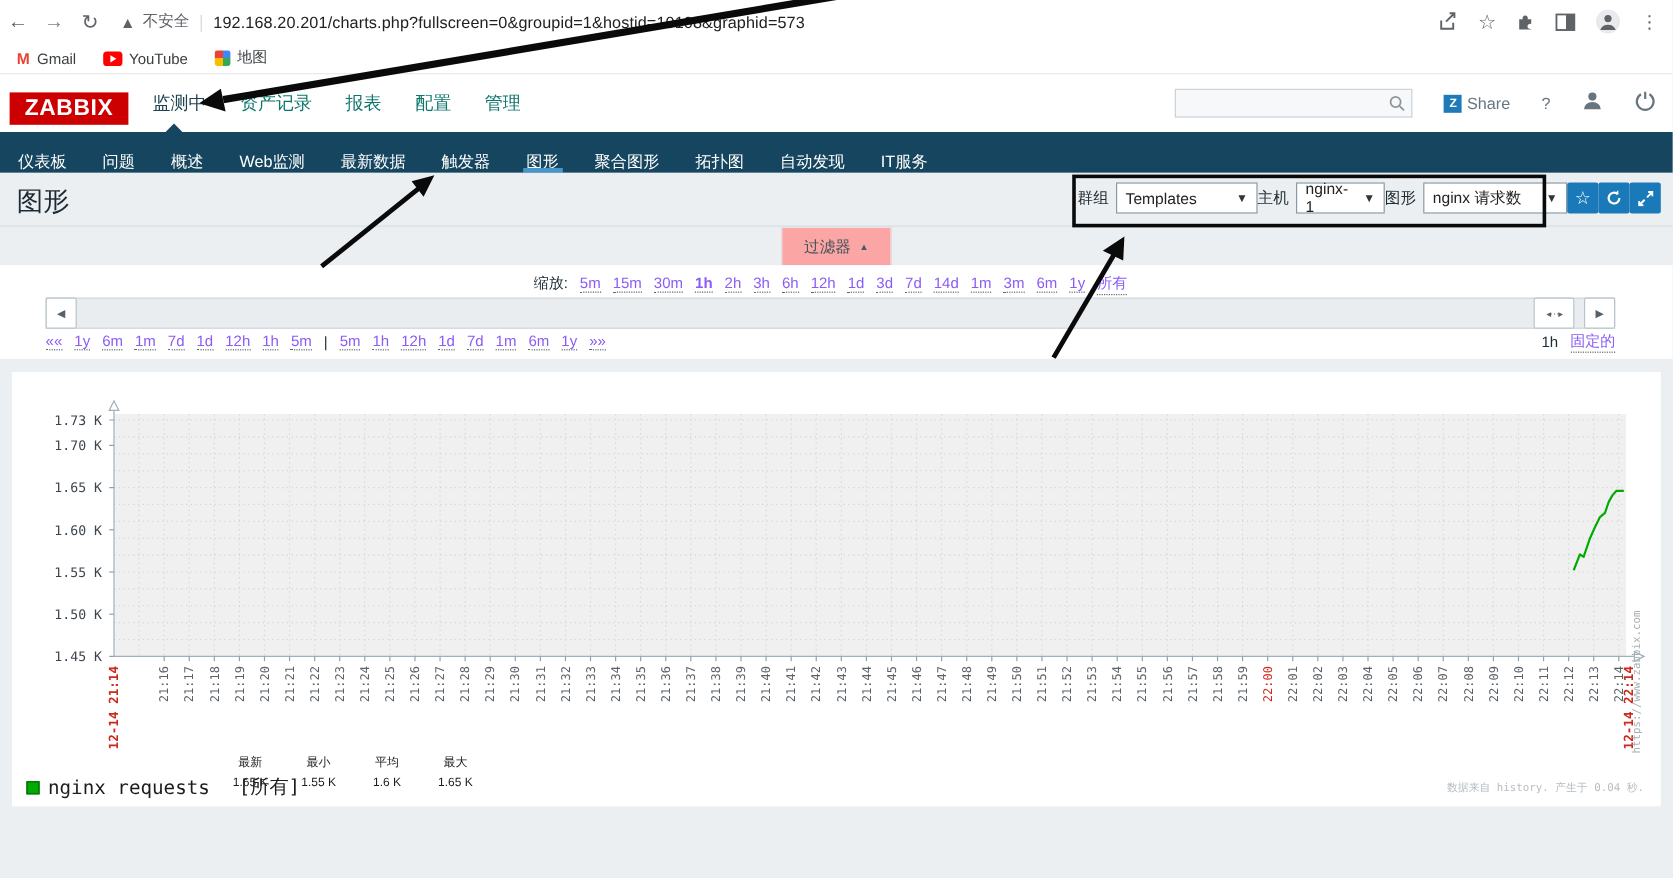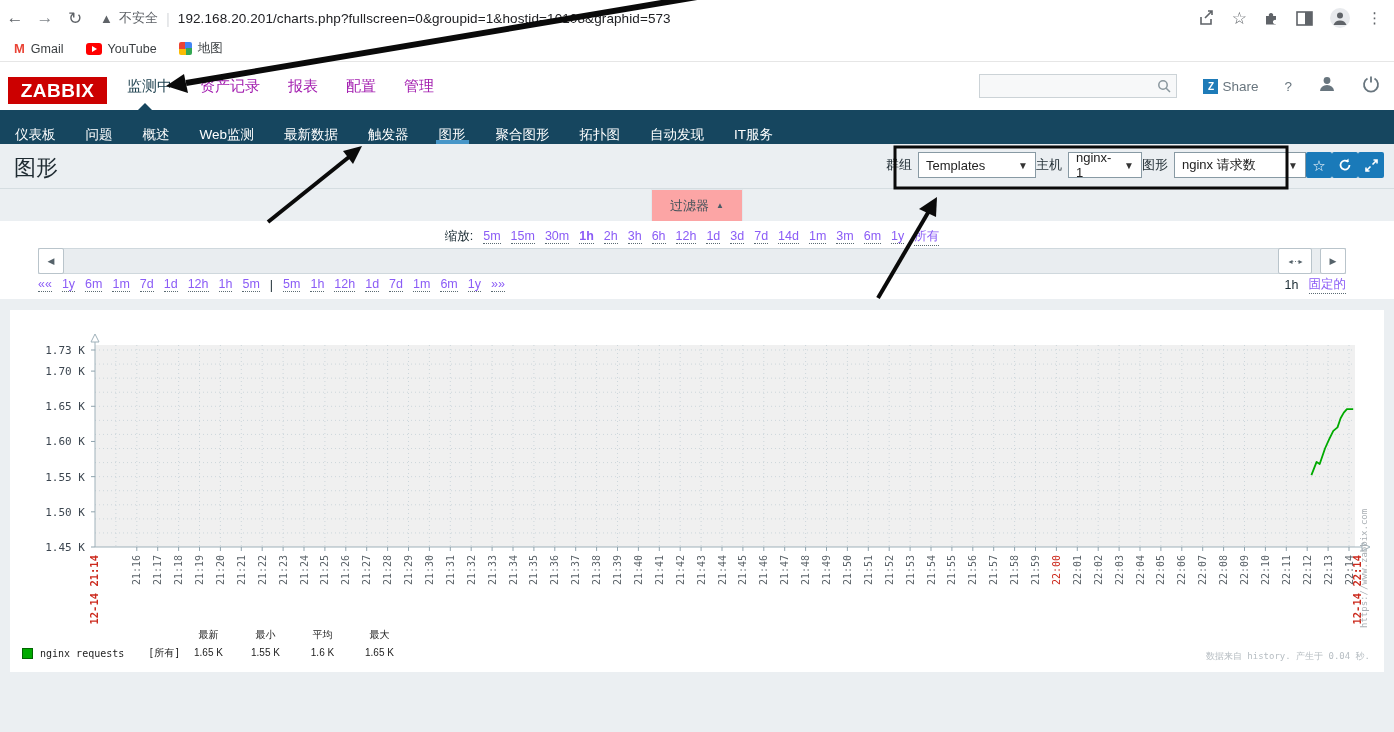--- a/index.html
+++ b/index.html
@@ -24,21 +24,21 @@
   .bookmark { display:flex; align-items:center; gap:6px; font-size:12.5px; color:#3c4043; cursor:pointer; }
   .gmail-m { color:#ea4335; font-weight:bold; font-size:13px; }
   .yt-icon { width:16px; height:12px; background:#ff0000; border-radius:3px; position:relative; }
   .yt-icon:after { content:""; position:absolute; left:6px; top:3px; border-left:5px solid #fff; border-top:3px solid transparent; border-bottom:3px solid transparent; }
   .maps-icon { width:13px; height:13px; border-radius:2px; background:conic-gradient(#4285f4 0 25%, #34a853 0 50%, #fbbc04 0 75%, #ea4335 0); }
 
   
   #zbx-header { left:0; top:62px; width:1394px; height:48px; background:#fff; }
   #zbx-logo { position:absolute; left:8px; top:15px; width:99px; height:27px; background:#cc0000; color:#fff; font-weight:bold; font-size:19px; letter-spacing:.5px; display:flex; align-items:center; justify-content:center; }
   #main-nav { position:absolute; left:127px; top:0; height:48px; display:flex; align-items:center; gap:28px; }
-  #main-nav .mnav { font-size:15px; color:#a21caf; cursor:pointer; }
+  #main-nav .mnav { font-size:15px; color:#0f766e; cursor:pointer; }
   #main-nav .mnav.active { color:#1f4250; }
   #nav-caret { position:absolute; left:138px; top:103px; width:0; height:0; border-left:7px solid transparent; border-right:7px solid transparent; border-bottom:7px solid #16465f; }
   #hdr-right { position:absolute; right:14px; top:0; height:48px; display:flex; align-items:center; gap:26px; }
   #hdr-search { width:198px; height:24px; background:#f7f8f9; border:1px solid #ccd3d7; padding:0 26px 0 8px; font-size:13px; color:#333; }
   #search-wrap { position:relative; }
   #search-wrap svg { position:absolute; right:6px; top:5px; }
   #share-wrap { display:flex; align-items:center; gap:4px; cursor:pointer; }
   .z-badge { width:15px; height:15px; background:#1e7bb8; color:#fff; font-size:10px; font-weight:bold; display:flex; align-items:center; justify-content:center; }
   #share-label, #help-link { color:#68757e; font-size:13.5px; }
   #help-link { cursor:pointer; }
@@ -75,21 +75,21 @@
   .sb-btn { position:absolute; top:-1px; width:26px; height:26px; background:#fff; border:1px solid #b9c4cb; border-radius:2px; display:flex; align-items:center; justify-content:center; font-size:9px; color:#55626a; cursor:pointer; }
   #sb-left { left:-1px; }
   #sb-right { right:-1px; }
   #sb-handle { position:absolute; top:-1px; right:33px; width:34px; height:26px; background:#fff; border:1px solid #b9c4cb; border-radius:2px; display:flex; align-items:center; justify-content:center; font-size:8px; color:#55626a; letter-spacing:-1px; cursor:grab; }
   #fixed-wrap { display:flex; gap:10px; align-items:center; }
 
   
   #chart-panel { left:10px; top:310px; width:1374px; height:362px; background:#fff; }
   #chart-title { position:absolute; left:0; top:10px; width:1374px; text-align:center; font-family:"DejaVu Sans Mono",monospace; font-size:15px; color:#2a2a2a; }
   #chart-svg { position:absolute; left:0; top:0; }
-  #legend-row { position:absolute; left:12px; top:336px; display:flex; align-items:center; font-family:"DejaVu Sans Mono",monospace; font-size:10px; color:#1c1c1c; }
+  #legend-row { position:absolute; left:12px; top:336px; display:flex; align-items:center; font-family:"DejaVu Sans Mono",monospace; font-size:16px; color:#1c1c1c; }
   #legend-swatch { width:11px; height:11px; border:1px solid #006600; margin-right:7px; }
   #legend-scope { margin-left:24px; }
   #legend-stats { position:absolute; left:170px; top:318px; display:grid; grid-template-columns:repeat(4,57px); font-family:Liberation Sans, sans-serif; font-size:10px; color:#1c1c1c; text-align:center; row-gap:5px; }
   #chart-footnote { position:absolute; right:14px; top:340px; font-family:"DejaVu Sans Mono",monospace; font-size:9px; color:#b6bdc2; }
 
   
   #annotations { left:0; top:0; width:1394px; height:732px; pointer-events:none; z-index:60; }
 </style>
 </head>
 <body>
@@ -213,21 +213,21 @@
       </span>
       <span class="fc-group">
         <span class="fc-label">主机</span>
         <span class="zbx-select" style="width:74px">
           <span>nginx-1</span>
             <span class="car">▼</span>
         </span>
       </span>
       <span class="fc-group">
         <span class="fc-label">图形</span>
-        <span class="zbx-select" style="width:132px">
+        <span class="zbx-select" style="width:120px">
           <span>nginx 请求数</span>
             <span class="car">▼</span>
         </span>
       </span>
       <span class="blue-btn">
           <span class="star-g">☆</span>
         </span>
       <span class="blue-btn">
           <svg width="14" height="14" viewBox="0 0 14 14">
             <path d="M11.5 7 a4.5 4.5 0 1 1 -1.4 -3.2" fill="none" stroke="#fff" stroke-width="1.8"></path>

